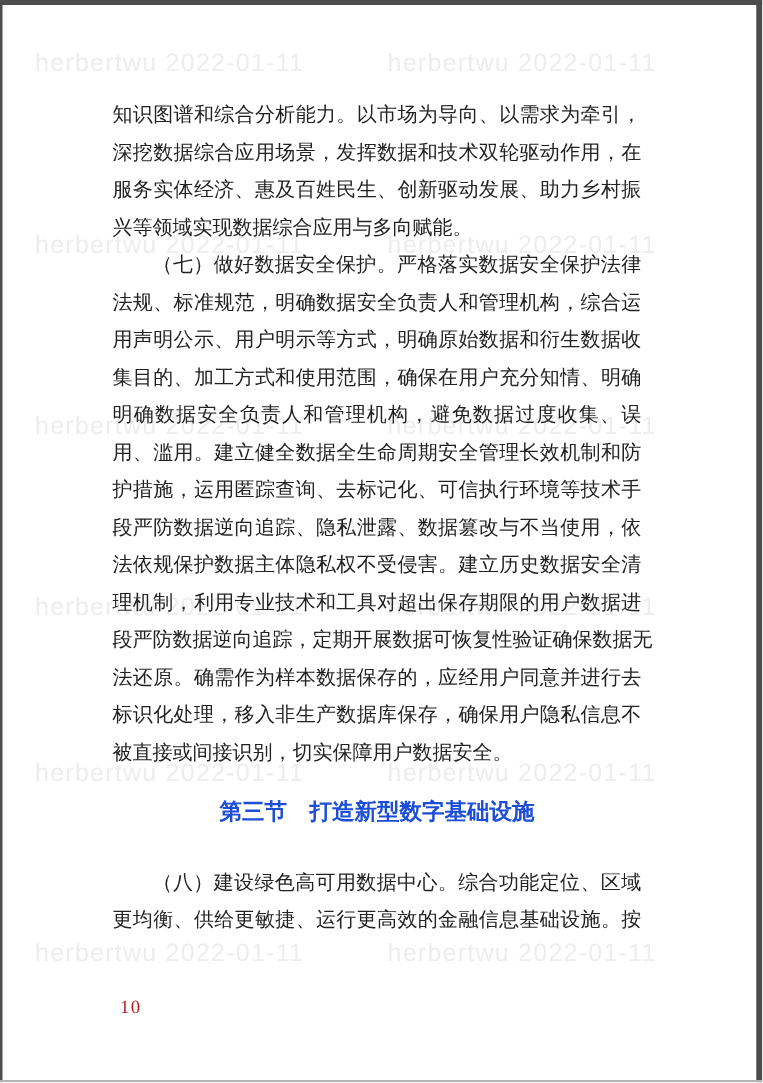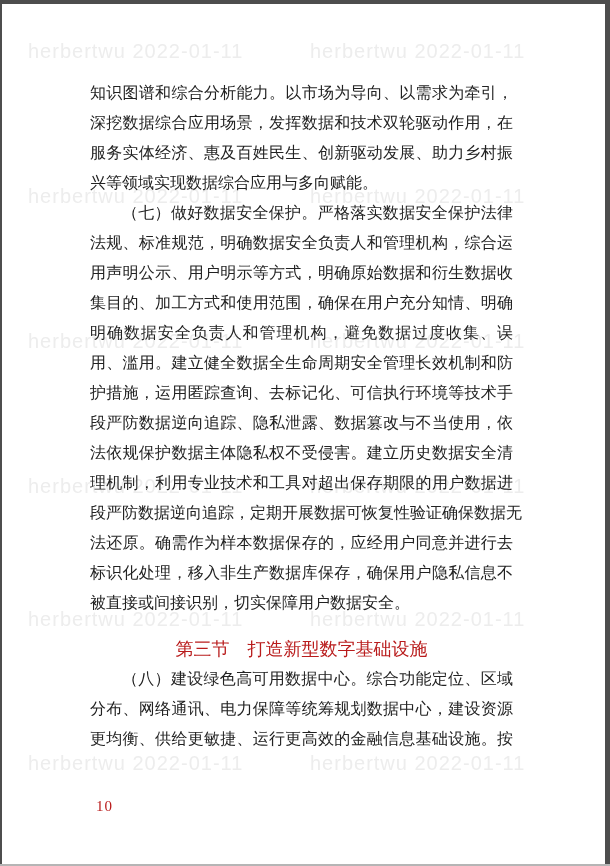--- a/index.html
+++ b/index.html
@@ -47,25 +47,25 @@
     overflow: visible;
   }
   .line.end { text-align-last: left; }
   .line.indent { text-indent: 32px; }
 
   .section-heading {
     margin-top: 16px;
     height: 30px;
     line-height: 30px;
     font-size: 18px;
-    font-weight: normal;
-    color: #b91c1c;
+    font-weight: bold;
+    color: #1d4ed8;
     text-align: center;
   }
-  .para-c { }
+  .para-c { margin-top: 28px; }
 
   .page-number {
     position: absolute;
     left: 96px;
     top: 798px;
     font-size: 15px;
     color: #b91c1c;
     letter-spacing: 1px;
   }
 </style>
@@ -106,21 +106,20 @@
     <div class="line">理机制，利用专业技术和工具对超出保存期限的用户数据进</div>
     <div class="line">段严防数据逆向追踪，定期开展数据可恢复性验证确保数据无</div>
     <div class="line">法还原。确需作为样本数据保存的，应经用户同意并进行去</div>
     <div class="line">标识化处理，移入非生产数据库保存，确保用户隐私信息不</div>
     <div class="line end">被直接或间接识别，切实保障用户数据安全。</div>
 
     <div class="section-heading">第三节　打造新型数字基础设施</div>
 
     <div class="para-c">
       <div class="line indent">（八）建设绿色高可用数据中心。综合功能定位、区域</div>
-      <div class="line">分布、网络通讯、电力保障等统筹规划数据中心，建设资源</div>
       <div class="line">更均衡、供给更敏捷、运行更高效的金融信息基础设施。按</div>
     </div>
 
   </div>
 
   <div class="page-number">10</div>
 
   <div class="edge-top"></div>
   <div class="edge-right"></div>
   <div class="edge-left"></div>

